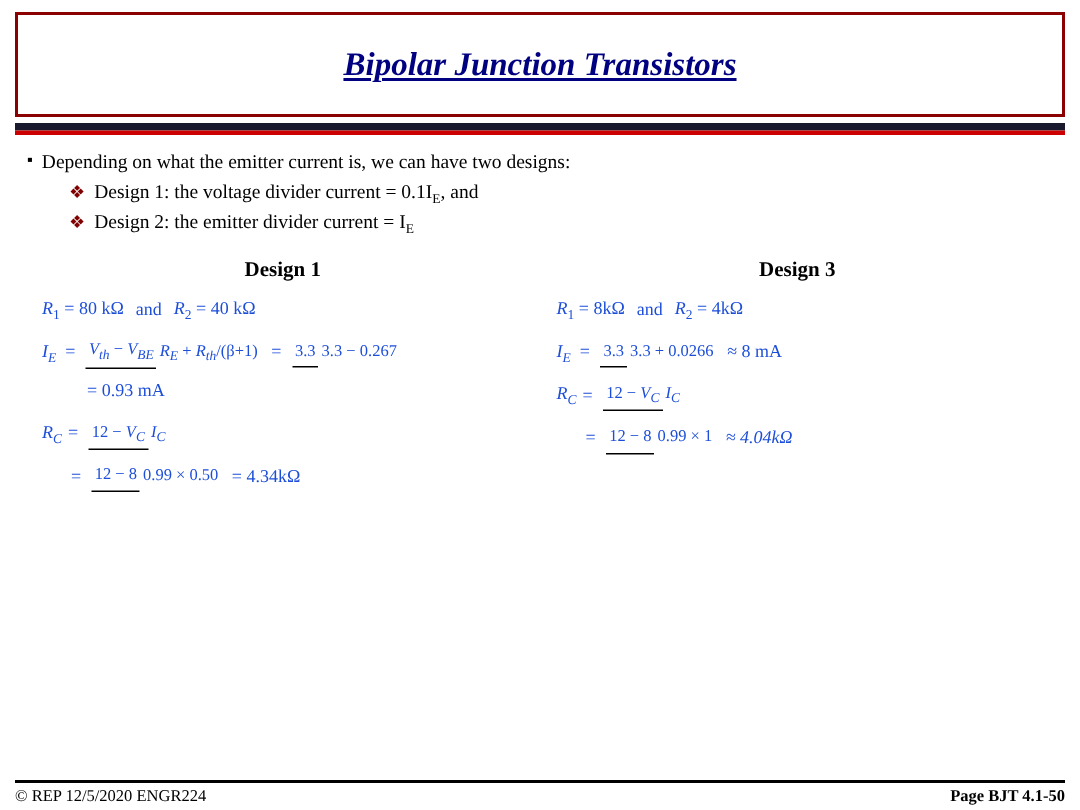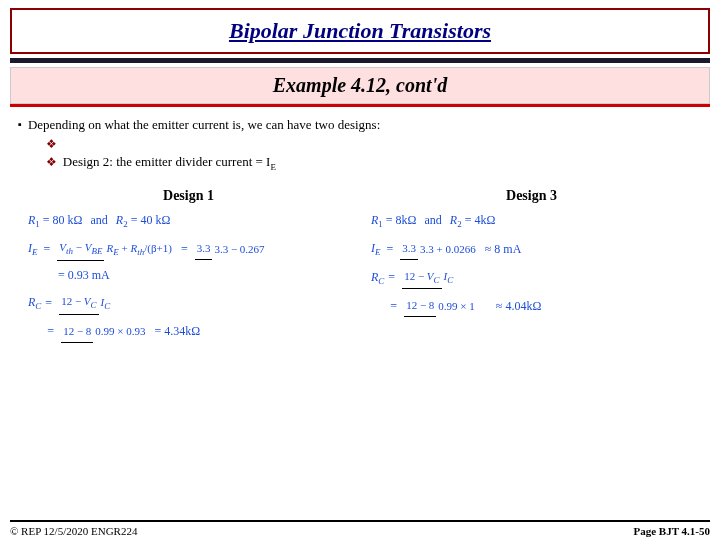--- a/index.html
+++ b/index.html
@@ -20,21 +20,21 @@
       display: flex;
       flex-direction: column;
     }
 
     
     .title-bar {
       background: #fff;
       border: 2px solid #8B0000;
       margin: 8px 10px 4px 10px;
       text-align: center;
-      padding: 8px 10px;
+      padding: 20px 10px;
     }
     .title-bar-text {
       font-size: 22px;
       font-weight: bold;
       color: #000080;
       font-style: italic;
       text-decoration: underline;
     }
 
     
@@ -205,36 +205,36 @@
 <body>
 
 <div class="slide-container">
 
   <div class="title-bar">
     <span class="title-bar-text">Bipolar Junction Transistors</span>
   </div>
 
   <div class="dark-line"></div>
 
-  <div class="subtitle-bar">
-    <span class="subtitle-text">Example 4.12, cont'd</span>
-  </div>
 
   <div class="red-line"></div>
 
   <div class="content">
 
     <div class="bullet-section">
       <div class="bullet-main">
         <span class="bullet-symbol">▪</span>
         <span>Depending on what the emitter current is, we can have two designs:</span>
       </div>
       <div class="sub-bullets">
         <div class="sub-bullet">
           <span class="sub-bullet-sym">❖</span>
+          <span class="sub-bullet-text">
+            <span>Design 1:  the voltage divider current = 0.1I</span><sub>E</sub><span>, and</span>
+          </span>
         </div>
         <div class="sub-bullet">
           <span class="sub-bullet-sym">❖</span>
           <span class="sub-bullet-text">
             <span>Design 2:  the emitter divider current = I</span><sub>E</sub>
           </span>
         </div>
       </div>
     </div>
 
@@ -276,21 +276,21 @@
               <span class="num">12 − <i>V<sub>C</sub></i></span>
               <span class="den"><i>I<sub>C</sub></i></span>
             </span>
           </div>
 
           <div class="eq-row" style="align-items:center;">
             <span style="font-style:italic; margin-right:2px; visibility:hidden;"><i>R<sub>C</sub></i></span>
             <span class="eq-sign">=</span>
             <span class="frac">
               <span class="num">12 − 8</span>
-              <span class="den">0.99 × 0.93</span>
+              <span class="den">0.99 × 0.50</span>
             </span>
             <span style="margin-left:4px;">= 4.34kΩ</span>
           </div>
 
         </div>
       </div>
 
       <div class="design-divider"></div>
 
       <div class="design-col">
@@ -323,21 +323,21 @@
             </span>
           </div>
 
           <div class="eq-row" style="align-items:center;">
             <span style="font-style:italic; margin-right:2px; visibility:hidden;"><i>R<sub>C</sub></i></span>
             <span class="eq-sign">=</span>
             <span class="frac">
               <span class="num">12 − 8</span>
               <span class="den">0.99 × 1</span>
             </span>
-            <span style="margin-left:16px;">≈ 4.04kΩ</span>
+            <span style="margin-left:4px;font-style:italic;">≈ 4.04kΩ</span>
           </div>
 
         </div>
       </div>
 
     </div>
 
   </div>
 
   <div class="footer">

